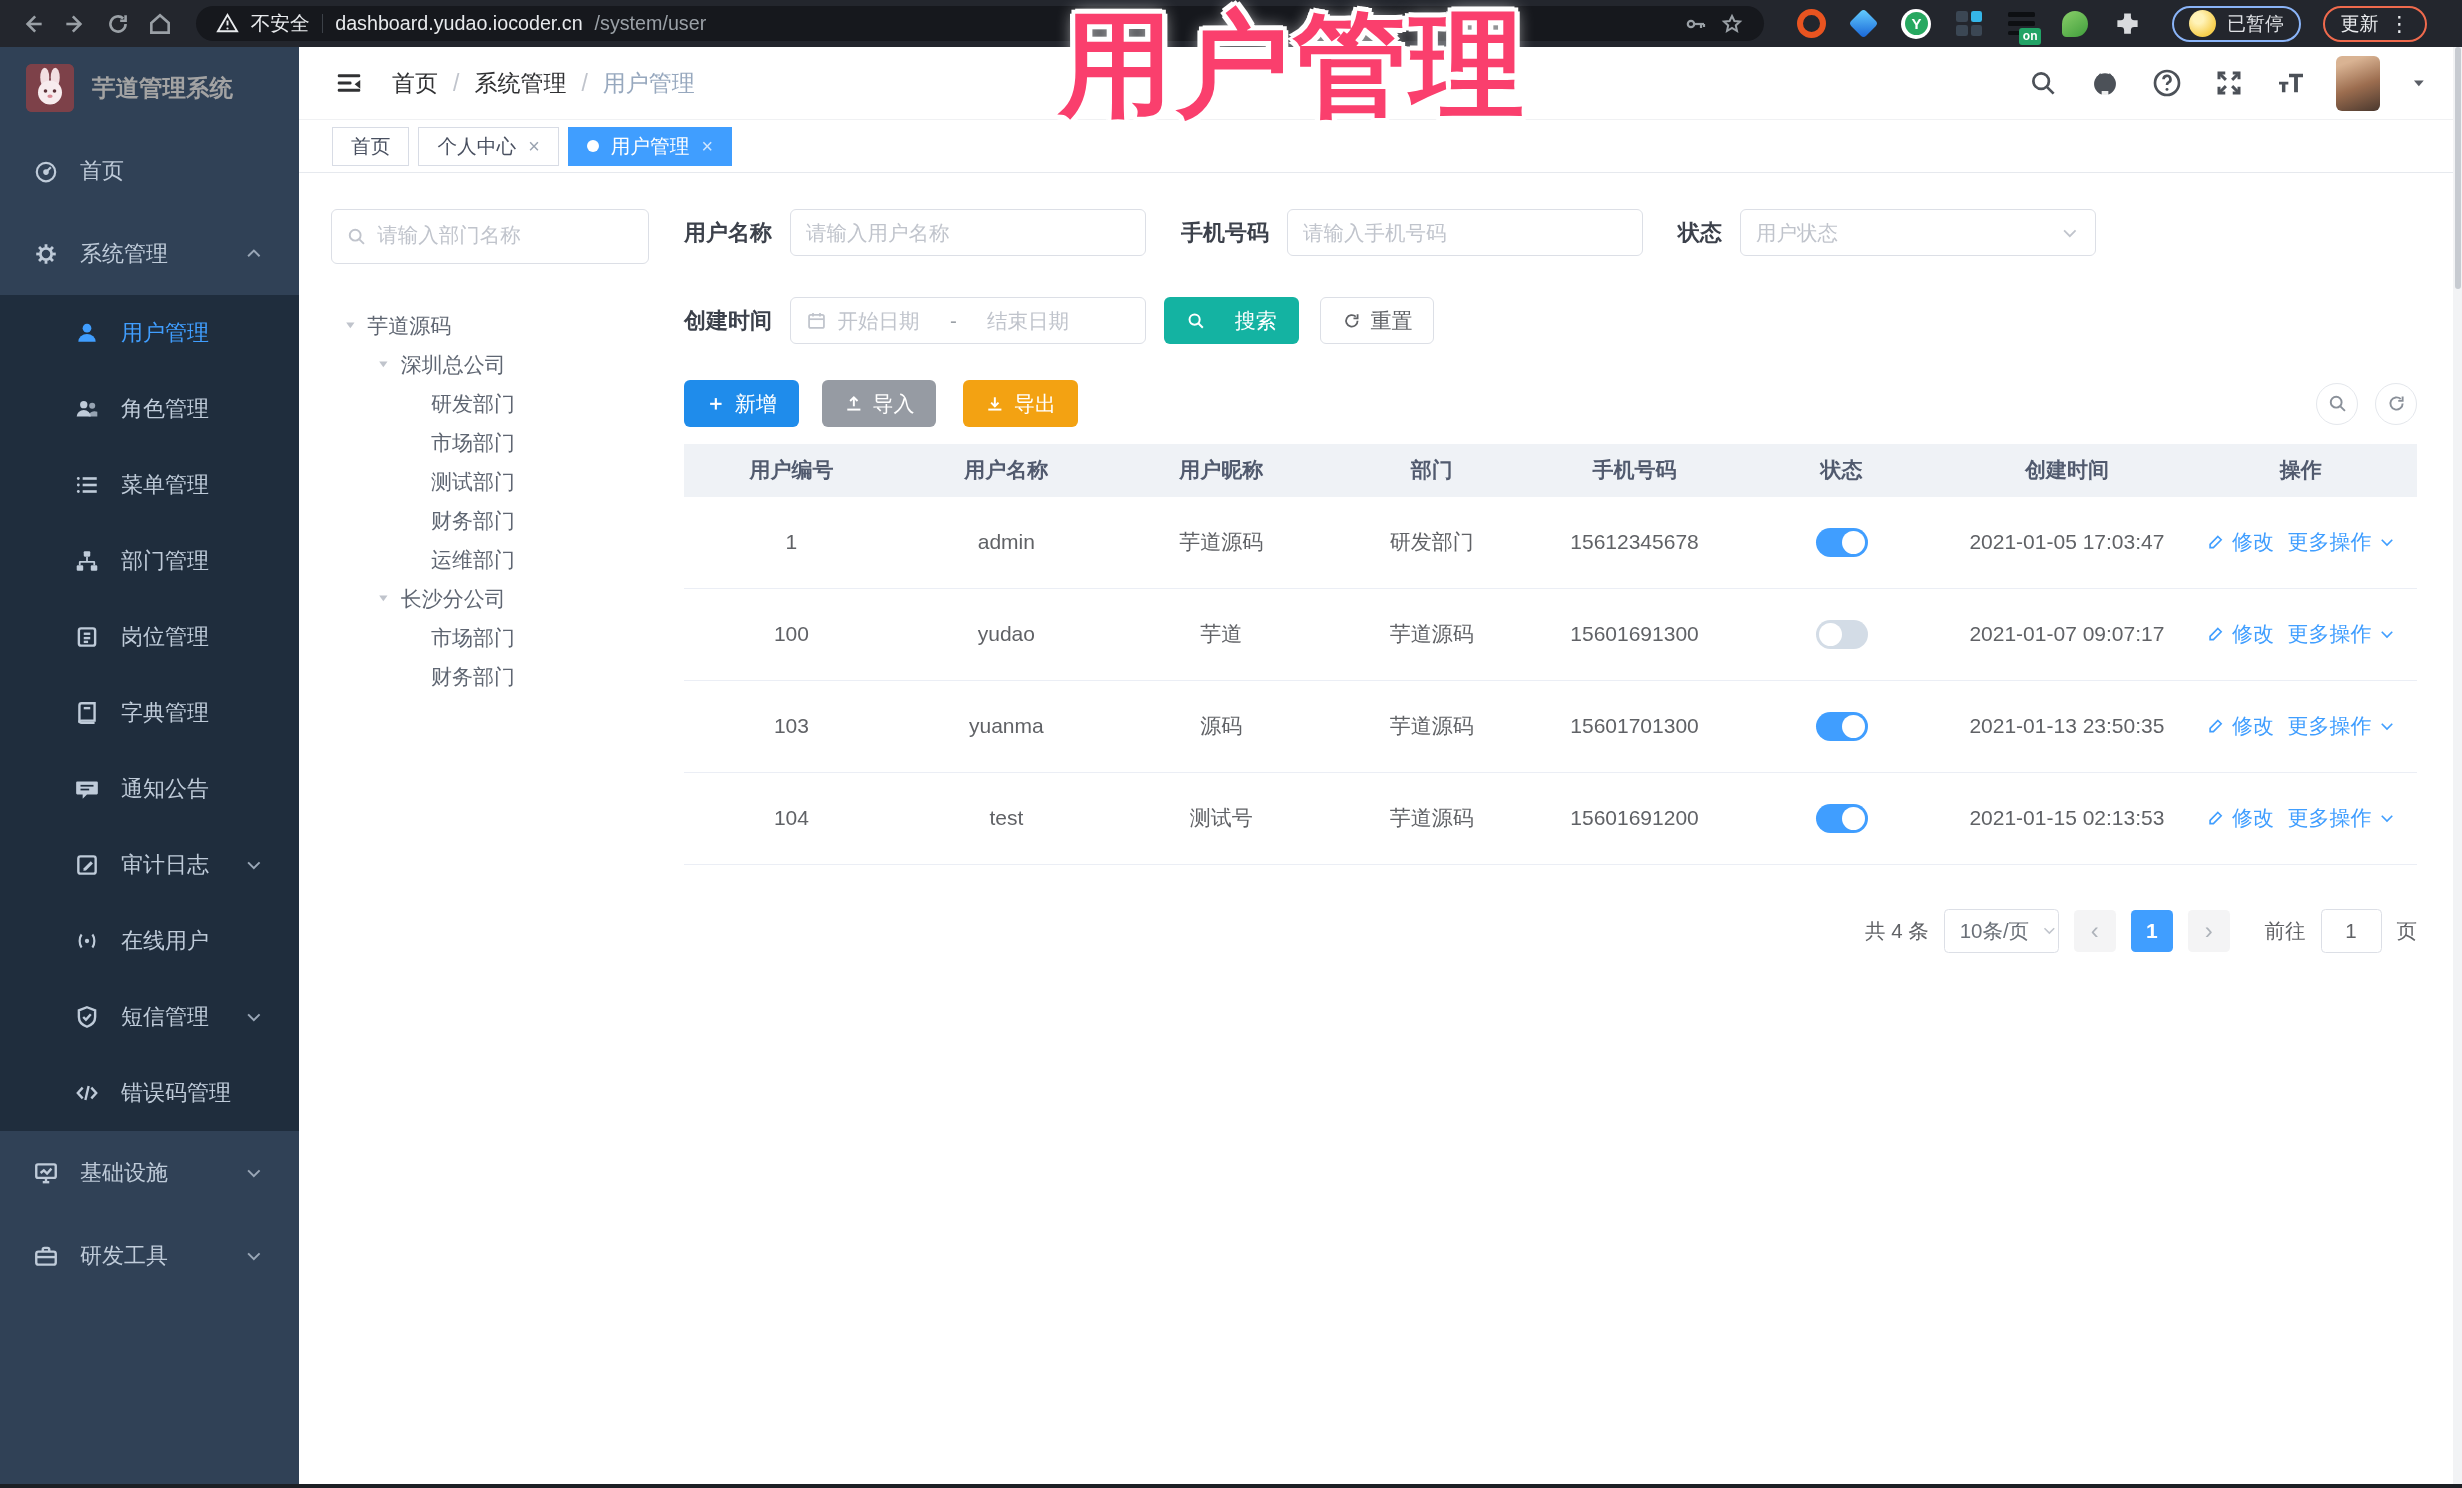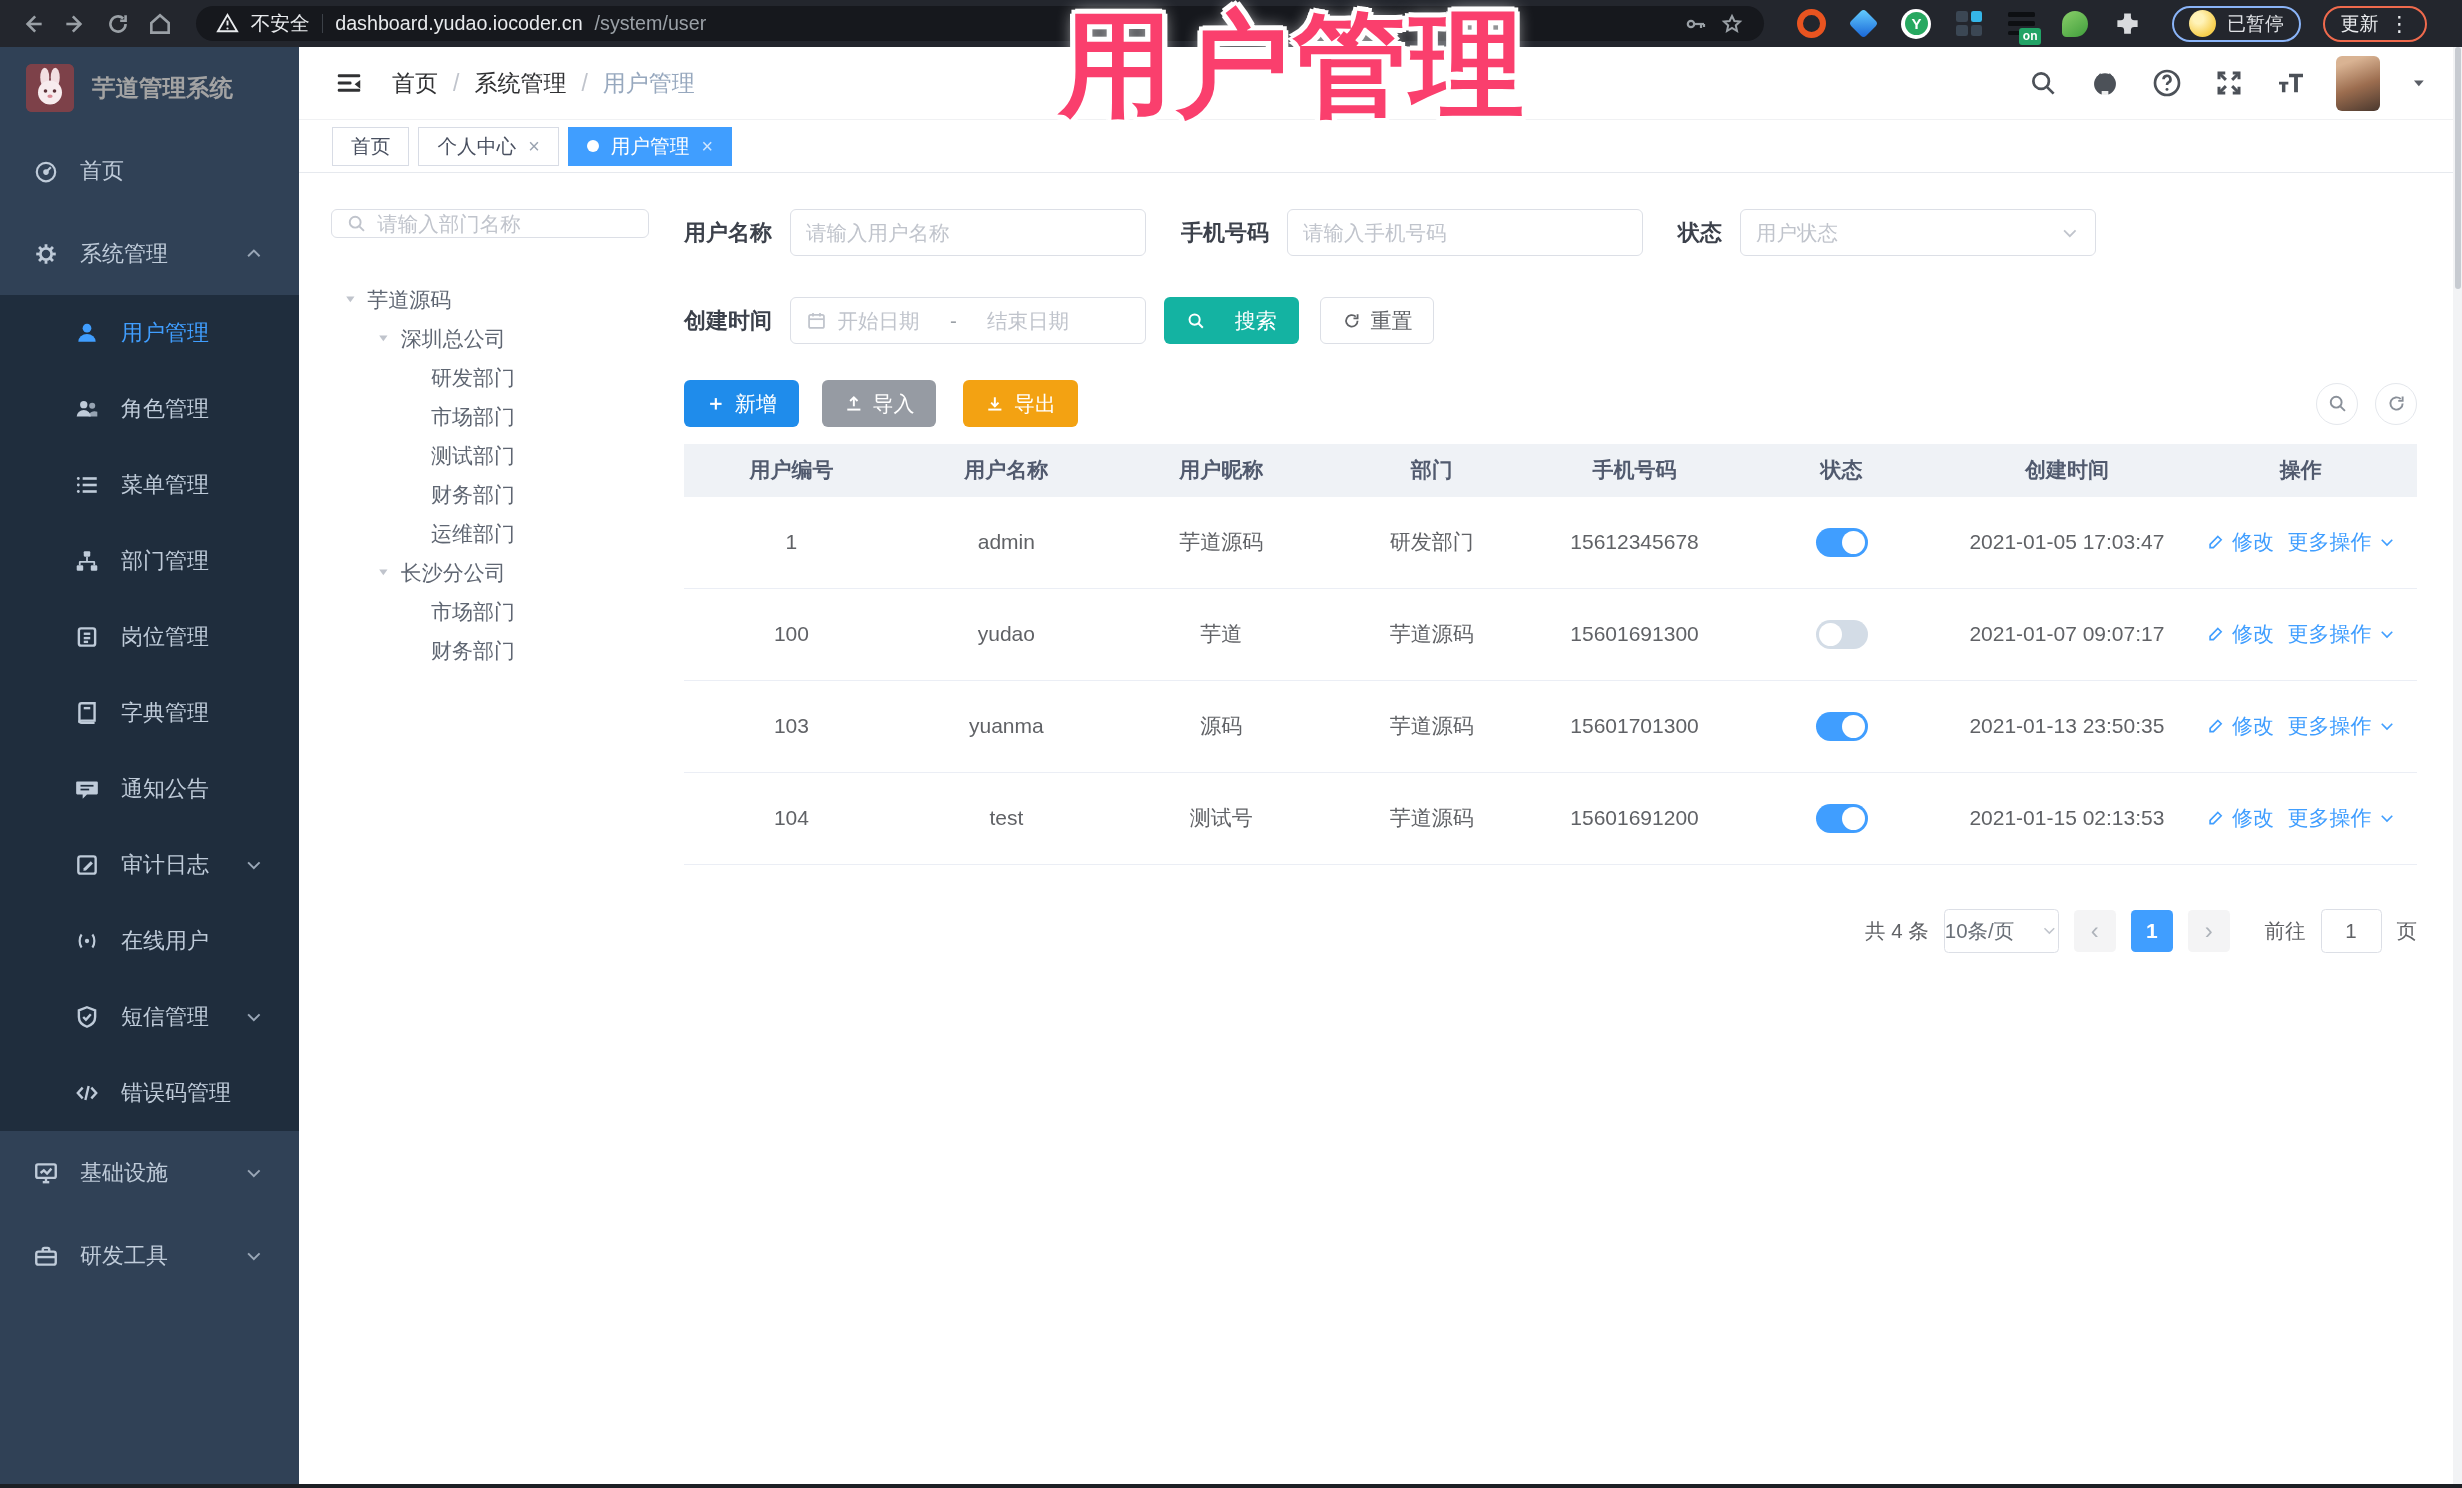--- a/index.html
+++ b/index.html
@@ -69,21 +69,21 @@
   .tabbar{height:53px;display:flex;align-items:center;padding:0 33px;gap:9px;border-bottom:0.8px solid #e6e9ee;background:#fff;}
   .tab{height:39px;border:0.8px solid #d8dce5;background:#fff;color:#495060;font-size:19.7px;display:flex;align-items:center;padding:0 18px;gap:12px;cursor:pointer;}
   .tab .x{font-size:19.7px;color:#9aa3b0;}
   .tab.active{background:#409eff;border-color:#409eff;color:#fff;}
   .tab.active .x{color:#cfe6ff;}
   .dot{width:12px;height:12px;border-radius:50%;background:#fff;}
 
   
   .content{flex:1;display:flex;padding:36px 45px 0 32px;min-height:0;}
   .treecol{width:327px;margin-right:26px;flex-shrink:0;}
-  .tree-search{width:318px;height:29px;border:0.8px solid #dcdfe6;border-radius:6px;display:flex;align-items:center;padding:0 13.6px;gap:10.6px;color:#c0c4cc;}
+  .tree-search{width:318px;height:55px;border:0.8px solid #dcdfe6;border-radius:6px;display:flex;align-items:center;padding:0 13.6px;gap:10.6px;color:#c0c4cc;font-family:Liberation Mono, monospace;}
   input.bare{border:none;outline:none;font-size:20.5px;color:#606266;width:100%;background:transparent;font-family:inherit;}
   input.bare::placeholder{color:#c0c4cc;}
   .tree{margin-top:42px;font-size:21px;color:#5f6672;}
   .t-node{height:39px;display:flex;align-items:center;gap:9px;cursor:pointer;}
   .lv0{padding-left:10.6px;} .lv1{padding-left:44px;} .lv2{padding-left:100px;}
   .t-caret{color:#c0c4cc;display:flex;}
 
   .formcol{flex:1;min-width:0;}
   .frow{display:flex;align-items:center;}
   .f-field{display:flex;align-items:center;margin-right:35px;}
@@ -115,21 +115,21 @@
   .toggle[data-state="on"]{background:#409eff;}
   .toggle[data-state="off"]{background:#d3dce6;}
   .toggle::after{content:"";position:absolute;top:3px;width:23px;height:23px;border-radius:50%;background:#fff;}
   .toggle[data-state="on"]::after{right:3px;}
   .toggle[data-state="off"]::after{left:3px;}
   .act{color:#409eff;display:flex;align-items:center;gap:13.6px;white-space:nowrap;}
   .alink{display:flex;align-items:center;gap:6px;cursor:pointer;}
 
   
   .pager{display:flex;align-items:center;justify-content:flex-end;margin-top:44px;gap:15px;font-size:20.5px;color:#606266;}
-  .psize{width:115px;height:44px;border:0.8px solid #dcdfe6;border-radius:4.5px;display:flex;align-items:center;justify-content:space-between;gap:12px;color:#6a7078;cursor:pointer;}
+  .psize{width:115px;height:44px;border:0.8px solid #dcdfe6;border-radius:4.5px;display:flex;align-items:center;justify-content:flex-end;gap:12px;color:#6a7078;cursor:pointer;}
   .pbtn{width:42px;height:42px;border-radius:4.5px;background:#f4f4f5;display:flex;align-items:center;justify-content:center;color:#aeb3ba;font-size:24px;cursor:pointer;}
   .pcur{background:#409eff;color:#fff;font-weight:bold;font-size:21px;}
   .goto-input{width:61px;height:44px;border:0.8px solid #dcdfe6;border-radius:4.5px;text-align:center;font-size:20.5px;color:#606266;font-family:inherit;outline:none;}
 
   
   .overlay{position:absolute;left:1059px;top:7.6px;font-size:114px;font-weight:bold;color:#fa3f6d;z-index:50;letter-spacing:3px;line-height:1;
     text-shadow:-3.8px -3.8px 0 #fff,3.8px -3.8px 0 #fff,-3.8px 3.8px 0 #fff,3.8px 3.8px 0 #fff,0 -5.3px 0 #fff,0 5.3px 0 #fff,-5.3px 0 0 #fff,5.3px 0 0 #fff,0 0 16.7px rgba(255,255,255,.95);}
   svg{display:block;}
 </style>
 </head>

